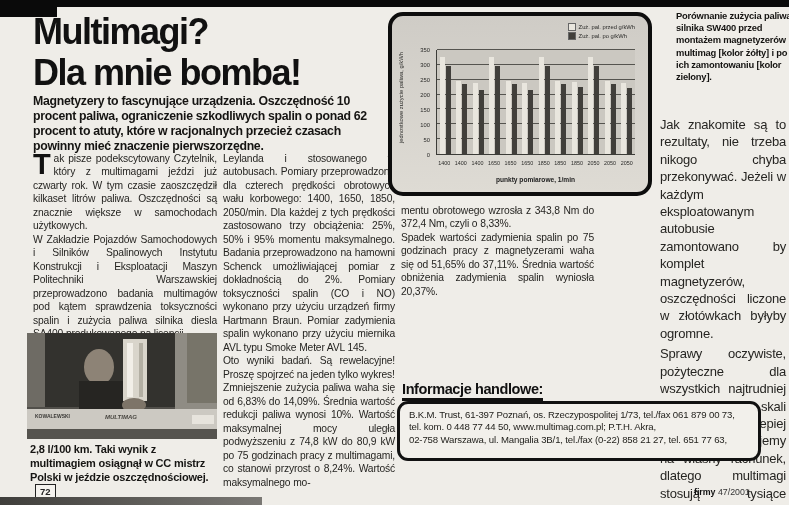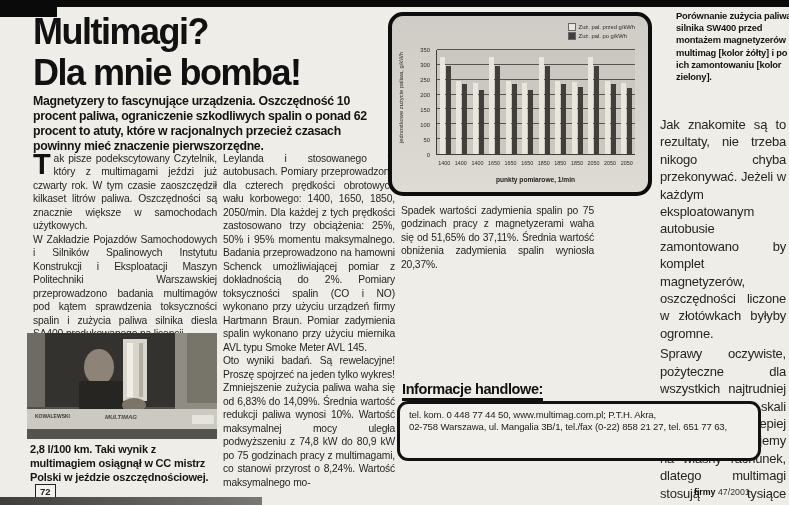--- a/index.html
+++ b/index.html
@@ -216,33 +216,35 @@
         <div>1850</div>
         <div>1850</div>
         <div>2050</div>
         <div>2050</div>
         <div>2050</div>
       </div>
     <div class="xlab">punkty pomiarowe, 1/min</div>
   </div>
 
   <div class="abs bodytext col3">
+    <p>mentu obrotowego wzrosła z 343,8 Nm do 372,4 Nm, czyli o 8,33%.</p>
     <p>Spadek wartości zadymienia spalin po 75 godzinach pracy z magnetyzerami waha się od 51,65% do 37,11%. Średnia wartość obniżenia zadymienia spalin wyniosła 20,37%.</p>
   </div>
 
   <div class="abs chart-caption">Porównanie zużycia paliwa silnika SW400 przed montażem magnetyzerów multimag [kolor żółty] i po ich zamontowaniu [kolor zielony].</div>
 
   <div class="abs col4">
     <p>Jak znakomite są to rezultaty, nie trzeba nikogo chyba przekonywać. Jeżeli w każdym eksploatowanym autobusie zamontowano by komplet magnetyzerów, oszczędności liczone w złotówkach byłyby ogromne.</p>
     <p>Sprawy oczywiste, pożyteczne dla wszystkich najtrudniej załatwiać w skali makro. Lepiej działamy i kalkulujemy na własny rachunek, dlatego multimagi stosują tysiące kierowców we własnych samochodach. W firmach państwowych, dużych bazach transportowych o racjonalną gospodarkę znacznie trudniej. Bądźmy jednak dobrej myśli co do przyszłości magnetyzerów. W sytuacji zaciskania pasa i poszukiwania oszczędności w budżetach państwa, przedsiębiorstw i domowych każda dodatkowa złotówka powinna się liczyć podwójnie. ❑</p>
   </div>
 
   <div class="abs info-header">Informacje handlowe:</div>
 
   <div class="abs info-box">
+    <div>B.K.M. Trust, 61-397 Poznań, os. Rzeczypospolitej 1/73, tel./fax 061 879 00 73,</div>
     <div>tel. kom. 0 448 77 44 50, www.multimag.com.pl; P.T.H. Akra,</div>
     <div>02-758 Warszawa, ul. Mangalia 3B/1, tel./fax (0-22) 858 21 27, tel. 651 77 63,</div>
   </div>
 
   <div class="abs footer">
     <b>firmy</b>
     <span>47/2001</span>
   </div>
 
   <div class="abs bottomstrip"></div>

